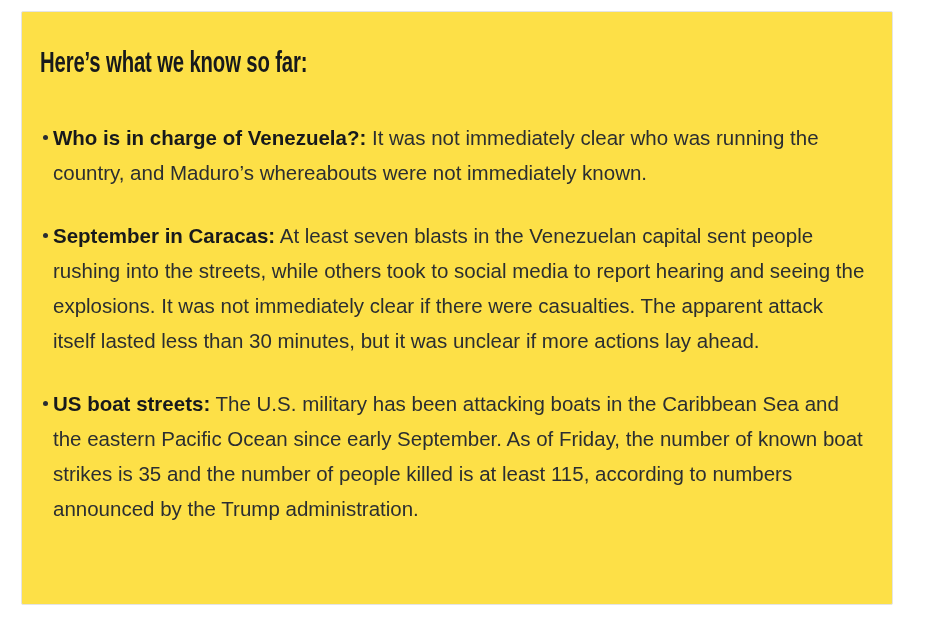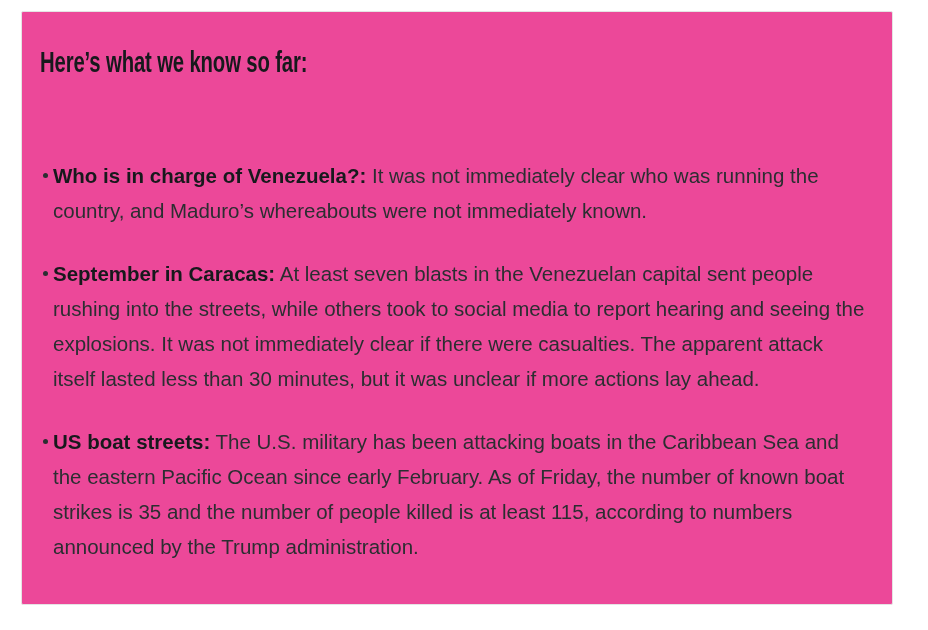--- a/index.html
+++ b/index.html
@@ -12,42 +12,42 @@
       overflow: hidden;
     }
 
     .card {
       position: absolute;
       left: 21px;
       top: 11px;
       width: 872px;
       height: 594px;
       box-sizing: border-box;
-      background: #ec4899;
+      background: #fde047;
       border: 1px solid #e4e4e4;
       border-radius: 2px;
       padding: 32px 22px 0 18px;
       overflow: hidden;
     }
 
     .section-heading {
       margin: 0;
       font-size: 29px;
       line-height: 36px;
       font-weight: 700;
       color: #17191c;
       letter-spacing: -0.2px;
       white-space: nowrap;
       transform: scaleX(0.70);
       transform-origin: 0 50%;
     }
 
     .key-points {
       list-style: none;
-      margin: 78px 0 0 0;
+      margin: 40px 0 0 0;
       padding: 0 0 0 3px;
     }
 
     .key-points li {
       position: relative;
       padding-left: 10px;
       max-width: 820px;
       font-size: 20.5px;
       line-height: 35px;
       color: #2b2e31;
@@ -84,16 +84,16 @@
       <span class="lead">Who is in charge of Venezuela?:</span><span> It was not immediately clear who was running the country, and Maduro’s whereabouts were not immediately known.</span>
     </li>
 
     <li>
       <span class="bullet-dot"></span>
       <span class="lead">September in Caracas:</span><span> At least seven blasts in the Venezuelan capital sent people rushing into the streets, while others took to social media to report hearing and seeing the explosions. It was not immediately clear if there were casualties. The apparent attack itself lasted less than 30 minutes, but it was unclear if more actions lay ahead.</span>
     </li>
 
     <li>
       <span class="bullet-dot"></span>
-      <span class="lead">US boat streets:</span><span> The U.S. military has been attacking boats in the Caribbean Sea and the eastern Pacific Ocean since early February. As of Friday, the number of known boat strikes is 35 and the number of people killed is at least 115, according to numbers announced by the Trump administration.</span>
+      <span class="lead">US boat streets:</span><span> The U.S. military has been attacking boats in the Caribbean Sea and the eastern Pacific Ocean since early September. As of Friday, the number of known boat strikes is 35 and the number of people killed is at least 115, according to numbers announced by the Trump administration.</span>
     </li>
   </ul>
 </div>
 
 </body></html>

